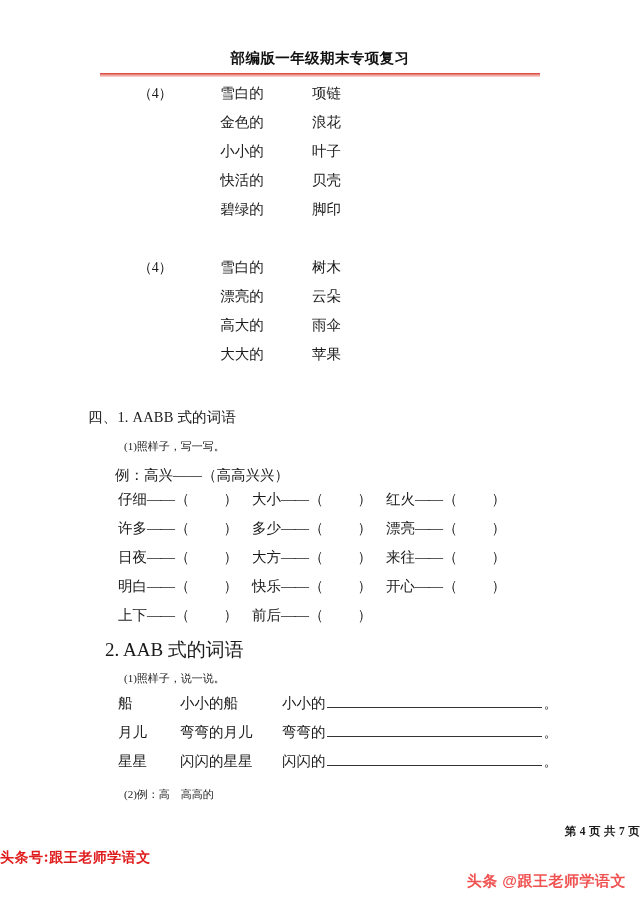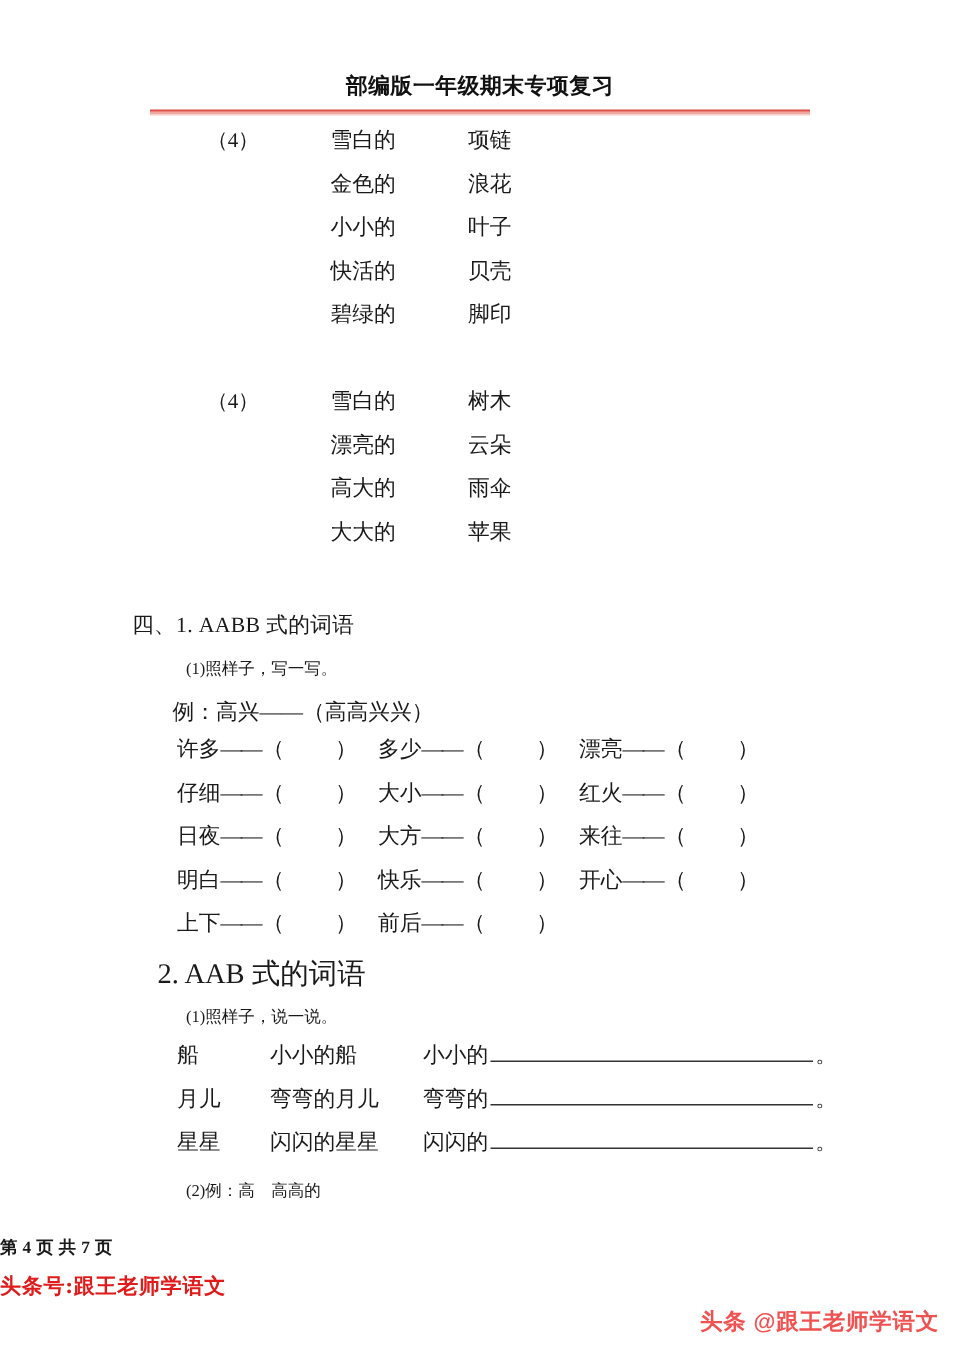--- a/index.html
+++ b/index.html
@@ -154,21 +154,21 @@
   }
   .aab-end {
     font-size: 14.5px;
     margin-left: 1px;
   }
   .page-num {
     position: absolute;
     top: 824px;
     left: 0;
     width: 640px;
-    text-align: left;
+    text-align: right;
     font-size: 11.5px;
     font-weight: bold;
     color: #1a1a1a;
     letter-spacing: 0.3px;
   }
   .brand-line {
     position: absolute;
     top: 849px;
     left: 0;
     width: 640px;
@@ -258,29 +258,29 @@
 
     <div class="gap-between-blocks"></div>
 
     <div class="section-head">四、1. AABB 式的词语</div>
     <div class="sub-head">(1)照样子，写一写。</div>
     <div class="example-line">例：高兴——（高高兴兴）</div>
 
     <div class="aabb-grid">
 
       <div class="aabb-row">
+        <span class="aabb-cell"><span class="aabb-word">仔细</span><span class="aabb-dash">——</span><span class="aabb-paren-open">（</span><span class="aabb-paren-close">）</span></span>
+        <span class="aabb-cell"><span class="aabb-word">大小</span><span class="aabb-dash">——</span><span class="aabb-paren-open">（</span><span class="aabb-paren-close">）</span></span>
+        <span class="aabb-cell"><span class="aabb-word">红火</span><span class="aabb-dash">——</span><span class="aabb-paren-open">（</span><span class="aabb-paren-close">）</span></span>
+      </div>
+
+      <div class="aabb-row">
         <span class="aabb-cell"><span class="aabb-word">许多</span><span class="aabb-dash">——</span><span class="aabb-paren-open">（</span><span class="aabb-paren-close">）</span></span>
         <span class="aabb-cell"><span class="aabb-word">多少</span><span class="aabb-dash">——</span><span class="aabb-paren-open">（</span><span class="aabb-paren-close">）</span></span>
         <span class="aabb-cell"><span class="aabb-word">漂亮</span><span class="aabb-dash">——</span><span class="aabb-paren-open">（</span><span class="aabb-paren-close">）</span></span>
-      </div>
-
-      <div class="aabb-row">
-        <span class="aabb-cell"><span class="aabb-word">仔细</span><span class="aabb-dash">——</span><span class="aabb-paren-open">（</span><span class="aabb-paren-close">）</span></span>
-        <span class="aabb-cell"><span class="aabb-word">大小</span><span class="aabb-dash">——</span><span class="aabb-paren-open">（</span><span class="aabb-paren-close">）</span></span>
-        <span class="aabb-cell"><span class="aabb-word">红火</span><span class="aabb-dash">——</span><span class="aabb-paren-open">（</span><span class="aabb-paren-close">）</span></span>
       </div>
 
       <div class="aabb-row">
         <span class="aabb-cell"><span class="aabb-word">日夜</span><span class="aabb-dash">——</span><span class="aabb-paren-open">（</span><span class="aabb-paren-close">）</span></span>
         <span class="aabb-cell"><span class="aabb-word">大方</span><span class="aabb-dash">——</span><span class="aabb-paren-open">（</span><span class="aabb-paren-close">）</span></span>
         <span class="aabb-cell"><span class="aabb-word">来往</span><span class="aabb-dash">——</span><span class="aabb-paren-open">（</span><span class="aabb-paren-close">）</span></span>
       </div>
 
       <div class="aabb-row">
         <span class="aabb-cell"><span class="aabb-word">明白</span><span class="aabb-dash">——</span><span class="aabb-paren-open">（</span><span class="aabb-paren-close">）</span></span>

